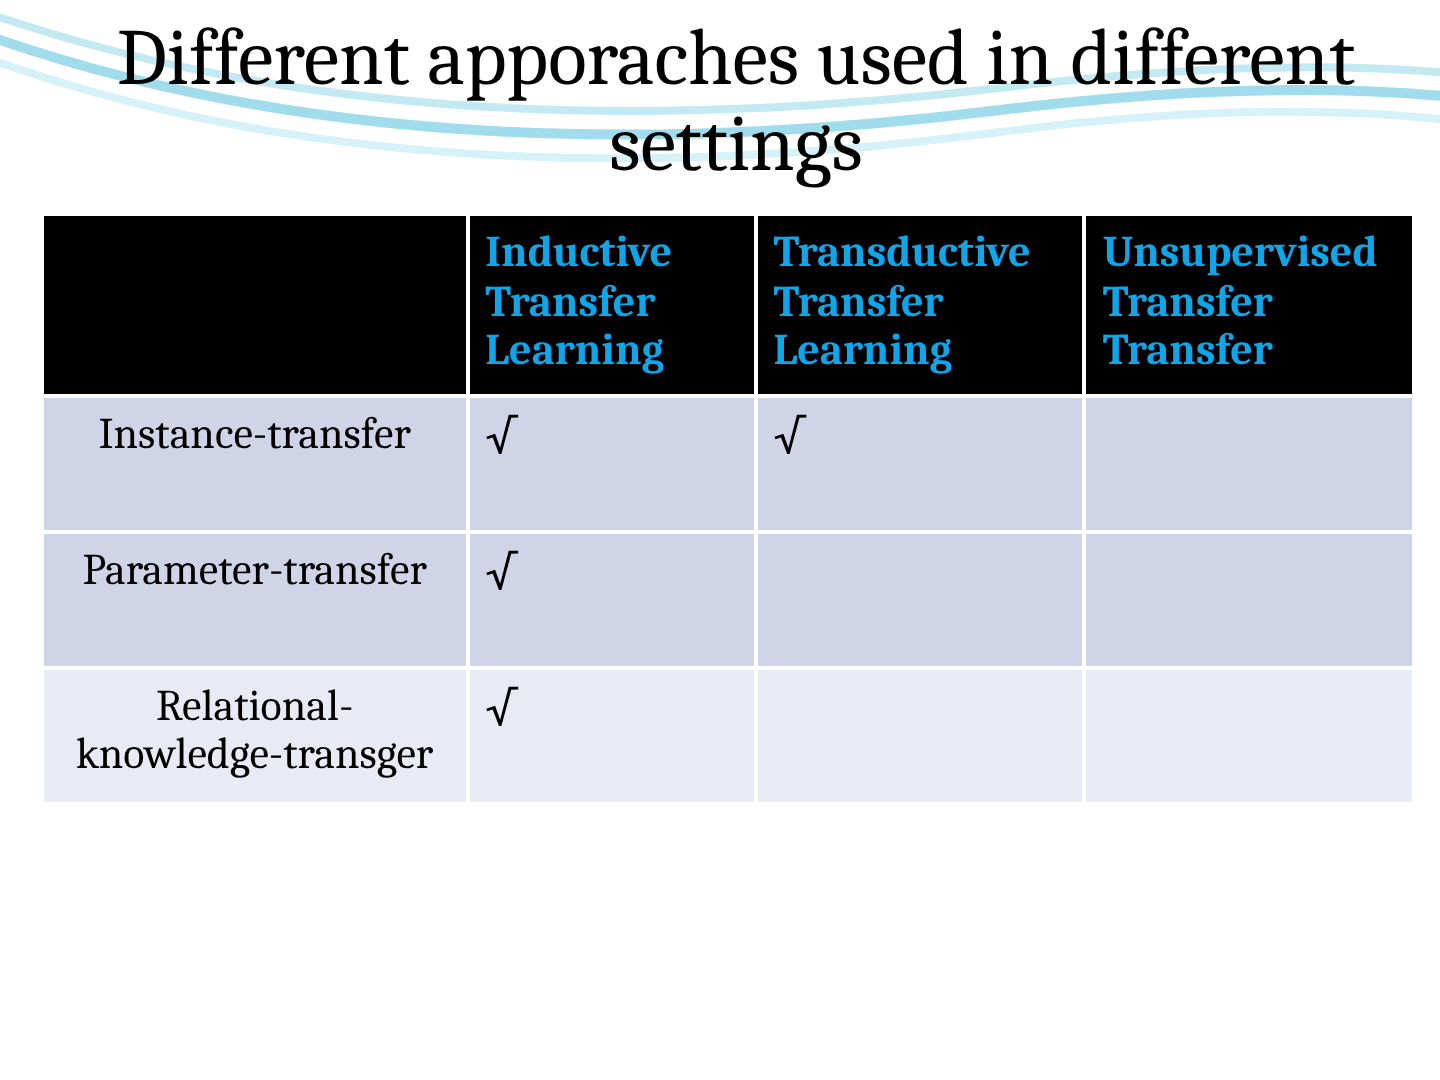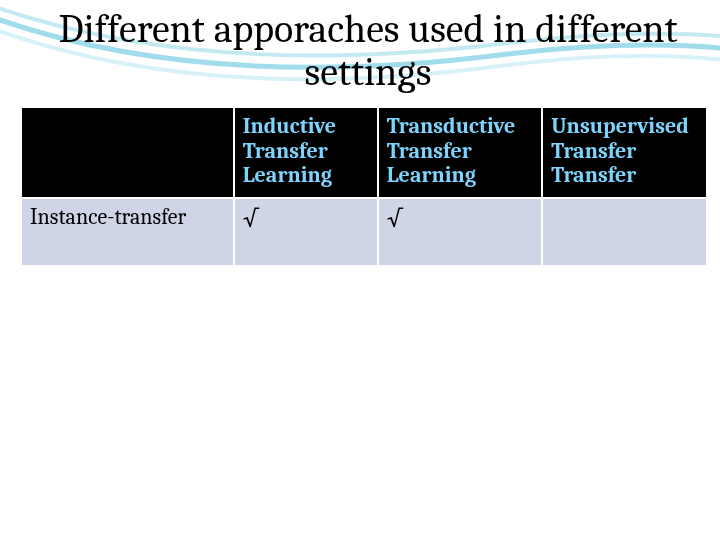--- a/index.html
+++ b/index.html
@@ -50,30 +50,30 @@
     vertical-align: top;
     padding: 6px 8px 10px 8px;
     font-size: 22px;
     line-height: 1.1;
     font-weight: 400;
     color: #000;
     word-wrap: break-word;
   }
   thead th {
     background: #000;
-    color: #7dd3fc;
+    color: #0ea5e9;
     font-weight: 700;
     text-align: left;
     height: 88px;
   }
   thead th.blank { background: #000; }
   tbody tr.odd td { background: #cfd4e6; }
   tbody tr.even td { background: #e9ebf4; }
   tbody td { height: 68px; }
-  td.rowlabel { text-align: left; }
+  td.rowlabel { text-align: center; }
   td.mark { font-size: 24px; }
 </style>
 </head>
 <body>
 
 <svg class="swoosh" viewBox="0 0 720 120" preserveAspectRatio="none">
   <path d="M -40 5 Q 180 95 500 55 Q 640 38 740 50" stroke="#8fd6e8" stroke-width="5" fill="none" opacity="0.85"></path>
   <path d="M -40 -6 Q 180 82 500 44 Q 640 27 740 38" stroke="#b9e6f1" stroke-width="4" fill="none" opacity="0.85"></path>
   <path d="M -40 16 Q 180 108 500 66 Q 640 48 740 62" stroke="#c9ecf5" stroke-width="4" fill="none" opacity="0.75"></path>
 </svg>
@@ -96,15 +96,27 @@
       <th>Unsupervised Transfer Transfer</th>
     </tr>
   </thead>
   <tbody>
     <tr class="odd">
       <td class="rowlabel">Instance-transfer</td>
       <td class="mark">√</td>
       <td class="mark">√</td>
       <td class="mark"></td>
     </tr>
+    <tr class="odd">
+      <td class="rowlabel">Parameter-transfer</td>
+      <td class="mark">√</td>
+      <td class="mark"></td>
+      <td class="mark"></td>
+    </tr>
+    <tr class="even">
+      <td class="rowlabel">Relational-knowledge-transger</td>
+      <td class="mark">√</td>
+      <td class="mark"></td>
+      <td class="mark"></td>
+    </tr>
   </tbody>
 </table>
 </div>
 
 </body></html>

